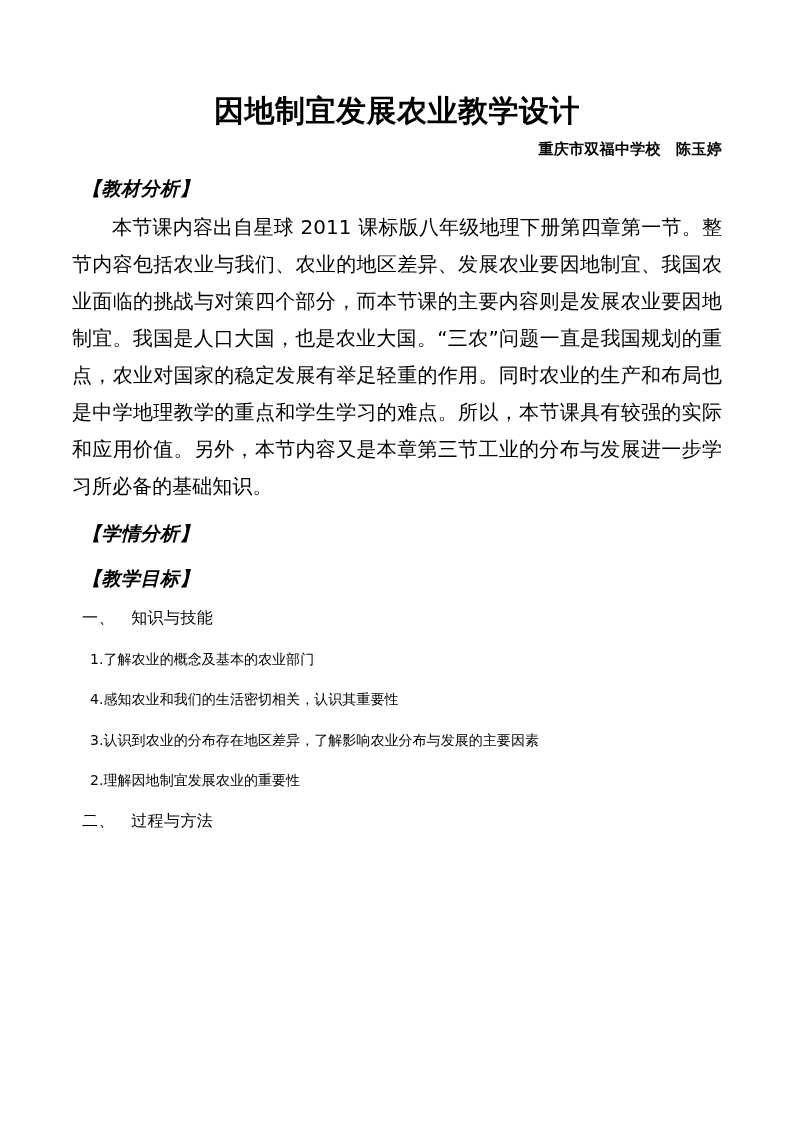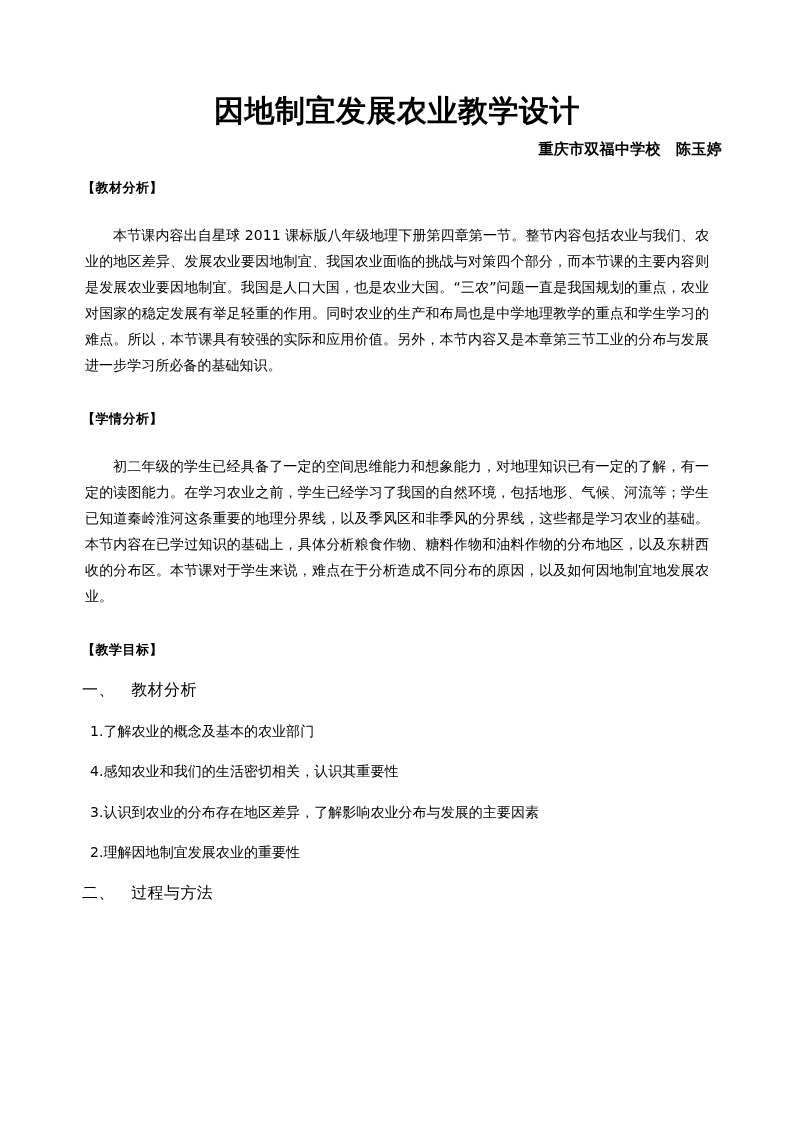--- a/index.html
+++ b/index.html
@@ -56,32 +56,33 @@
     letter-spacing: 0.3px;
     white-space: pre;
   }
 
   
   .section-heading {
     margin: 0;
     padding: 13px 0 2px 10px;
     font-family: "DejaVu Serif", "Liberation Serif", serif;
     font-weight: bold;
-    font-size: 13px;
+    font-size: 19px;
     line-height: 30px;
     letter-spacing: 0.5px;
     white-space: nowrap;
+    font-style: italic;
   }
 
   
   .body-para {
-    margin: 13px;
+    margin: 0;
     padding: 4px 0 0 0;
-    font-size: 14px;
-    line-height: 26px;
+    font-size: 20px;
+    line-height: 37px;
     text-align: justify;
     text-justify: inter-ideograph;
     text-indent: 2em;
     letter-spacing: 0.05px;
     word-break: break-all;
   }
 
   
   .major-item {
     margin: 0;
@@ -109,25 +110,24 @@
   <div class="content">
 
     <h1 class="doc-title">因地制宜发展农业教学设计</h1>
 
     <div class="doc-subtitle">重庆市双福中学校　陈玉婷</div>
 
     <h2 class="section-heading">【教材分析】</h2>
     <p class="body-para">本节课内容出自星球 2011 课标版八年级地理下册第四章第一节。整节内容包括农业与我们、农业的地区差异、发展农业要因地制宜、我国农业面临的挑战与对策四个部分，而本节课的主要内容则是发展农业要因地制宜。我国是人口大国，也是农业大国。“三农”问题一直是我国规划的重点，农业对国家的稳定发展有举足轻重的作用。同时农业的生产和布局也是中学地理教学的重点和学生学习的难点。所以，本节课具有较强的实际和应用价值。另外，本节内容又是本章第三节工业的分布与发展进一步学习所必备的基础知识。</p>
 
     <h2 class="section-heading">【学情分析】</h2>
-    <p class="body-para">初二年级的学生已经具备了一定的空间思维能力和想象能力，对地理知识已有一定的了解，有一定的读图能力。在学习农业之前，学生已经学习了我国的自然环境，包括地形、气候、河流等；学生已知道秦岭淮河这条重要的地理分界线，以及季风区和非季风的分界线，这些都是学习农业的基础。本节内容在已学过知识的基础上，具体分析粮食作物、糖料作物和油料作物的分布地区，以及东耕西收的分布区。本节课对于学生来说，难点在于分析造成不同分布的原因，以及如何因地制宜地发展农业。</p>
 
     <h2 class="section-heading">【教学目标】</h2>
 
-    <div class="major-item">一、　教材分析</div>
+    <div class="major-item">一、　知识与技能</div>
     <div class="sub-item">1.了解农业的概念及基本的农业部门</div>
     <div class="sub-item">4.感知农业和我们的生活密切相关，认识其重要性</div>
     <div class="sub-item">3.认识到农业的分布存在地区差异，了解影响农业分布与发展的主要因素</div>
     <div class="sub-item">2.理解因地制宜发展农业的重要性</div>
 
     <div class="major-item">二、　过程与方法</div>
 
   </div>
 </div>
 

